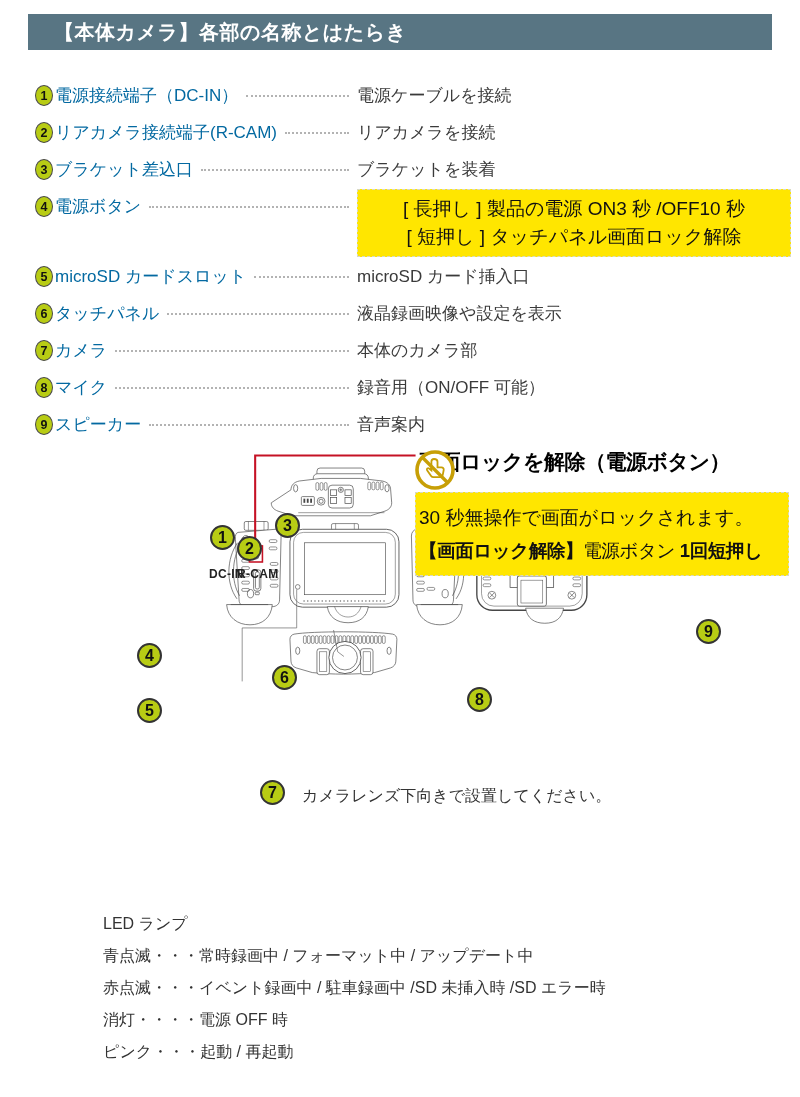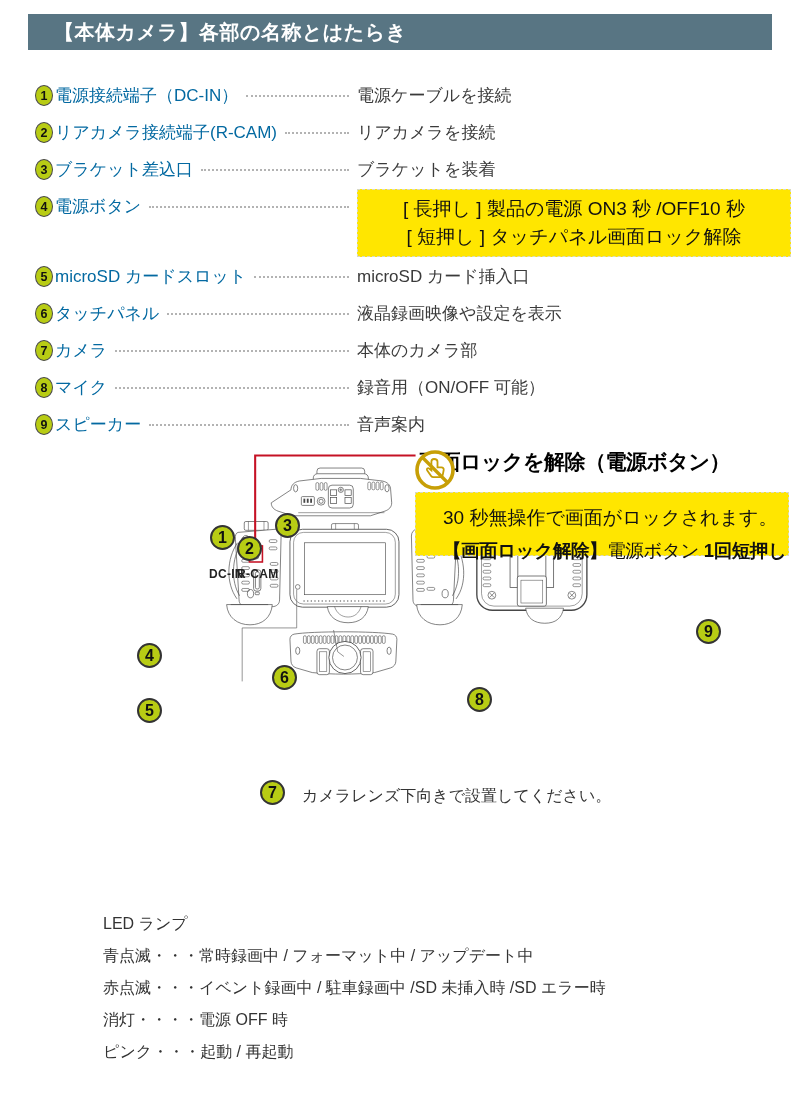--- a/index.html
+++ b/index.html
@@ -40,22 +40,22 @@
     background:#b8cc14;border:2px solid #333;color:#111;box-sizing:border-box;
     font-size:16px;font-weight:bold;display:flex;align-items:center;justify-content:center;
   }
   .portlabel{position:absolute;font-size:12px;font-weight:bold;color:#222;letter-spacing:.3px;white-space:nowrap;}
   .lens-note{position:absolute;left:302px;top:346px;font-size:16px;color:#333;white-space:nowrap;}
   
   .callout-title-row{position:absolute;left:413px;top:8px;display:flex;align-items:center;}
   .no-touch{width:44px;height:44px;flex:0 0 auto;}
   .callout-title{font-size:21px;font-weight:bold;color:#000;margin-left:6px;white-space:nowrap;letter-spacing:-0.5px;}
   .callout-box{
-    position:absolute;left:415px;top:52px;width:374px;height:64px;box-sizing:border-box;
-    background:#ffe600;border:1px dashed #d9d9c2;padding:9px 12px 0 27px;
+    position:absolute;left:415px;top:52px;width:374px;height:84px;box-sizing:border-box;
+    background:#ffe600;border:1px dashed #d9d9c2;padding:9px 12px 0 3px;
   }
   .callout-box .l1{font-size:19px;color:#111;line-height:32px;white-space:nowrap;}
   .callout-box .l2{font-size:18.5px;color:#111;line-height:34px;white-space:nowrap;letter-spacing:-0.4px;}
   .callout-box .b{font-weight:bold;}
   
   .led-section{position:absolute;left:103px;top:908px;font-size:16px;color:#333;line-height:32px;}
   .led-section div{white-space:nowrap;}
 </style>
 </head>
 <body>

